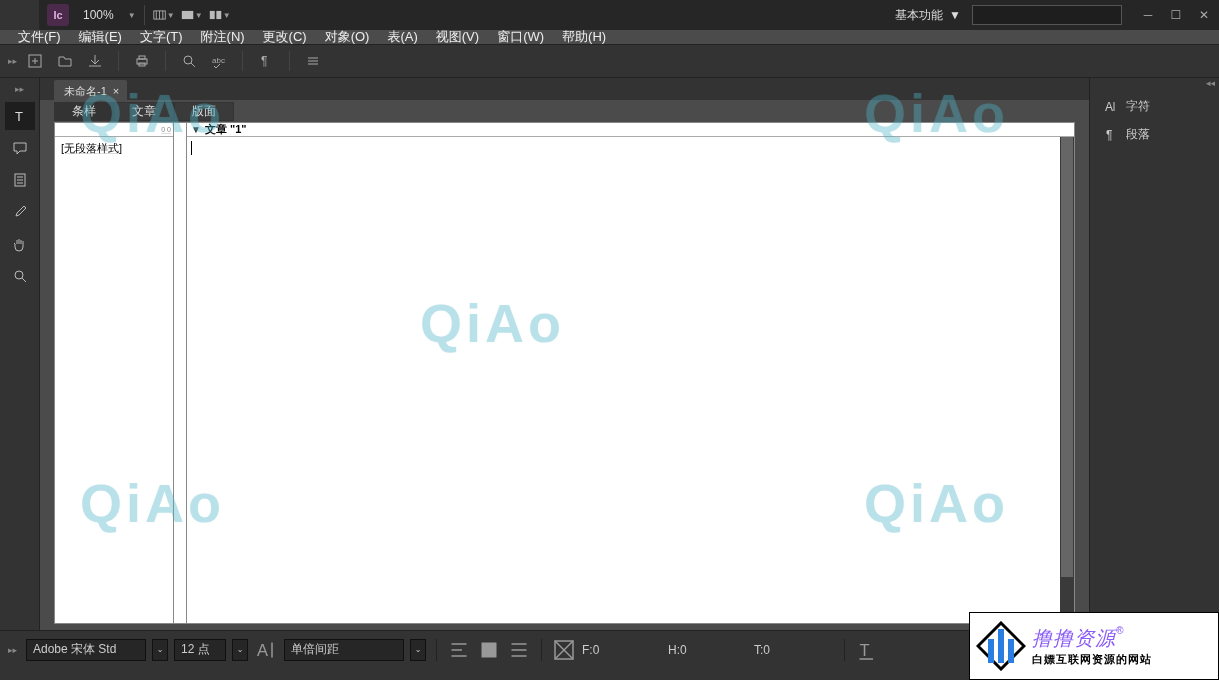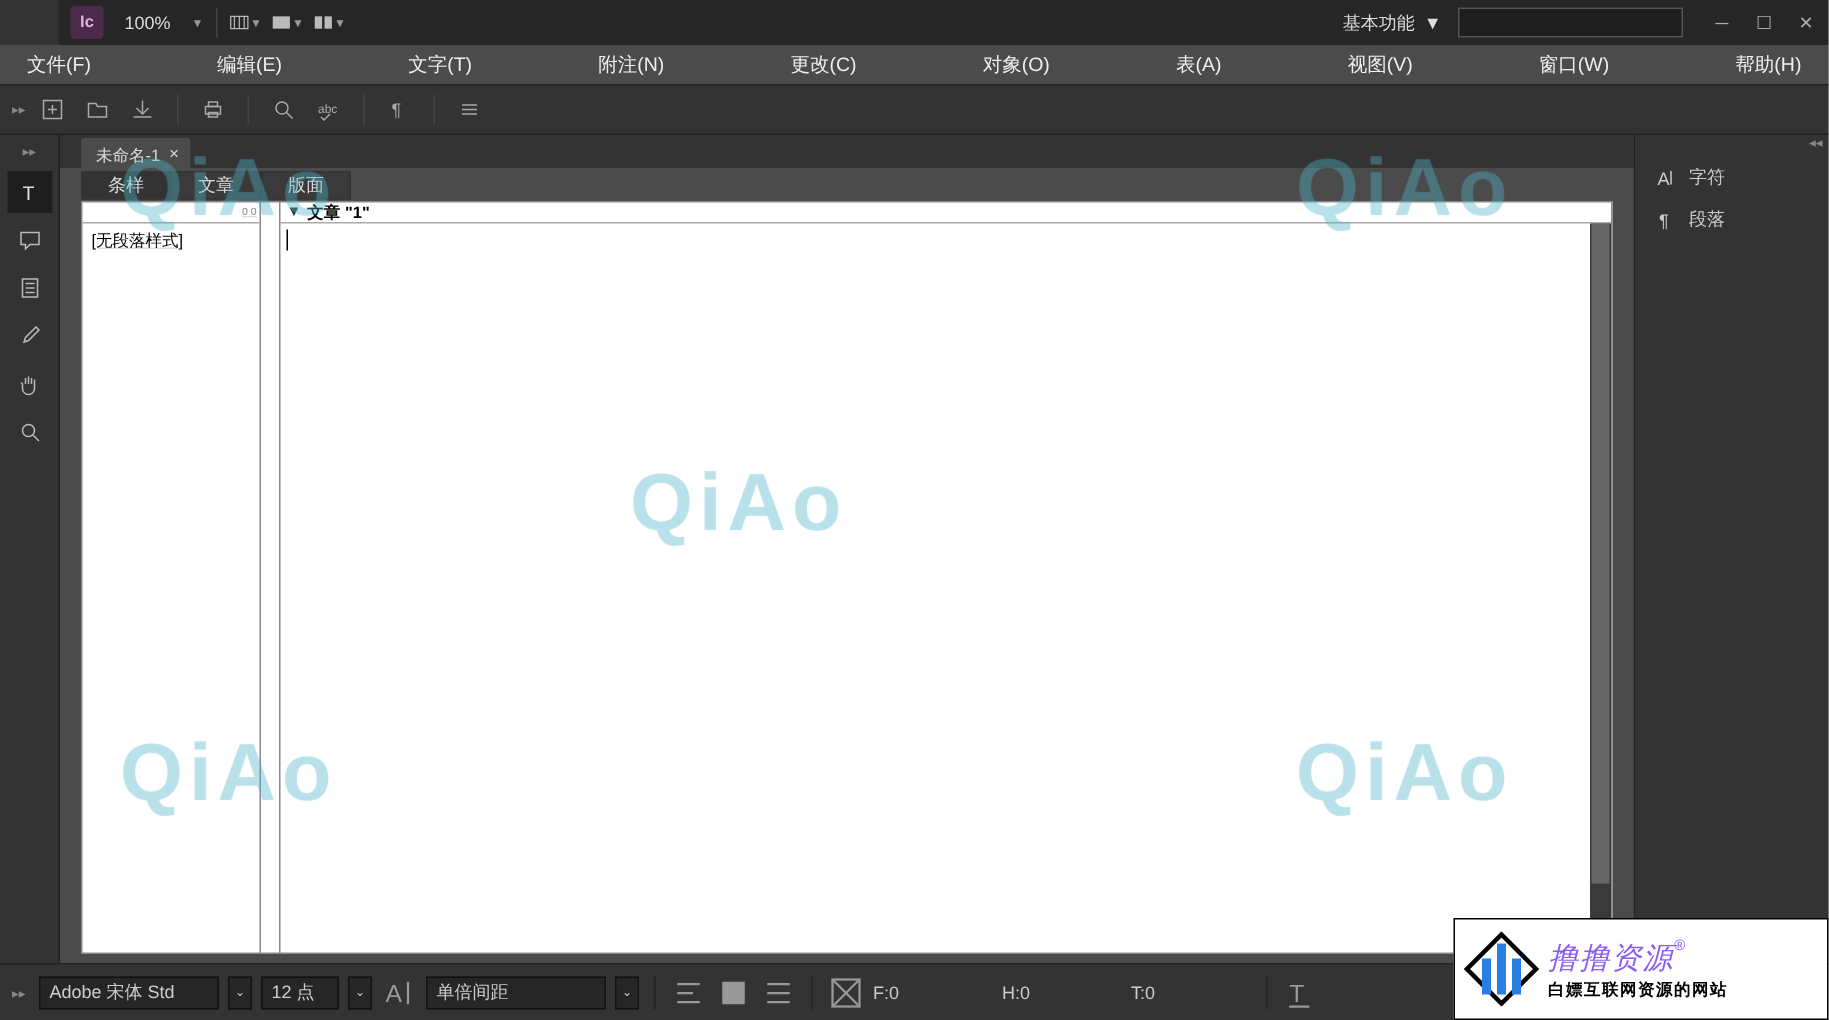--- a/index.html
+++ b/index.html
@@ -15,21 +15,21 @@
 .tb-icon { width: 22px; height: 18px; display: flex; align-items: center; justify-content: center; color: #bbb; cursor: pointer; }
 .tb-icon svg { width: 16px; height: 14px; }
 .tb-dd { font-size: 8px; color: #999; margin-left: 1px; }
 .titlebar-right { margin-left: auto; display: flex; align-items: center; gap: 11px; }
 .workspace-sel { display: flex; align-items: center; gap: 6px; cursor: pointer; font-size: 12px; }
 .search-input { width: 150px; height: 20px; background: #1e1e1e; border: 1px solid #555; }
 .window-controls { display: flex; gap: 14px; margin-left: 8px; }
 .winctl { width: 14px; height: 14px; display: flex; align-items: center; justify-content: center; color: #aaa; cursor: pointer; }
 
 
-.menubar { height: 26px; background: #4b4b4b; display: flex; align-items: center; padding: 0 10px; gap: 2px; justify-content: space-between; }
+.menubar { height: 14px; background: #4b4b4b; display: flex; align-items: center; padding: 0 10px; gap: 2px; }
 .menu-item { padding: 4px 8px; cursor: pointer; color: #eeeeee; font-size: 13px; }
 
 
 .toolbar { height: 34px; background: #333333; border-top: 1px solid #222; border-bottom: 1px solid #222; display: flex; align-items: center; padding: 0 8px; }
 .toolbar .collapse { width: 12px; color: #888; font-size: 9px; cursor: pointer; }
 .tool-btn { width: 30px; height: 26px; display: flex; align-items: center; justify-content: center; color: #d946ef; cursor: pointer; }
 .tool-btn svg { width: 16px; height: 16px; }
 
 
 .main { display: flex; height: 552px; }

